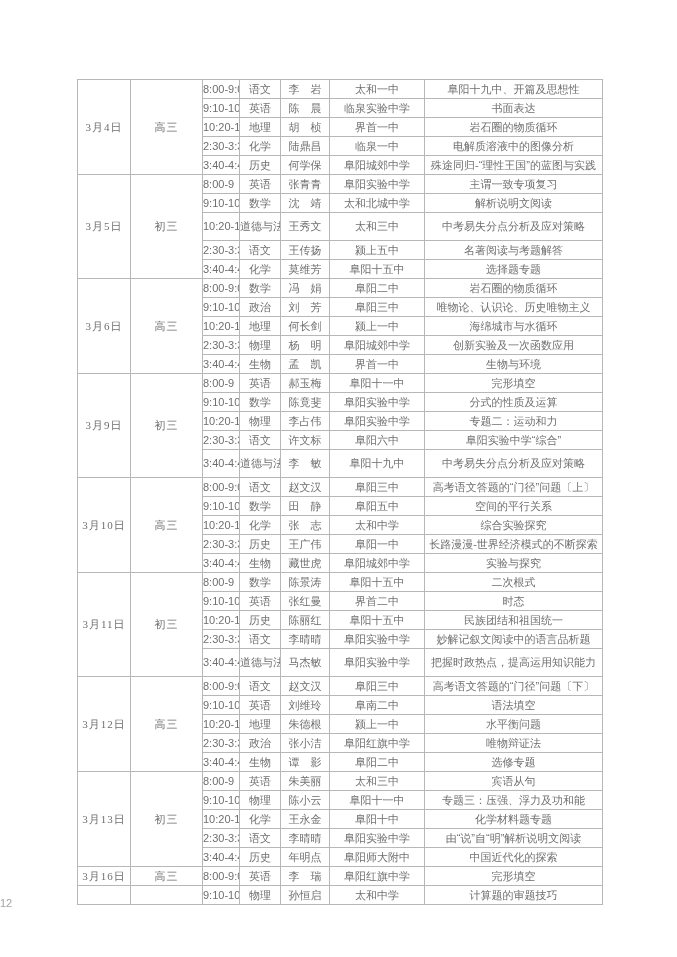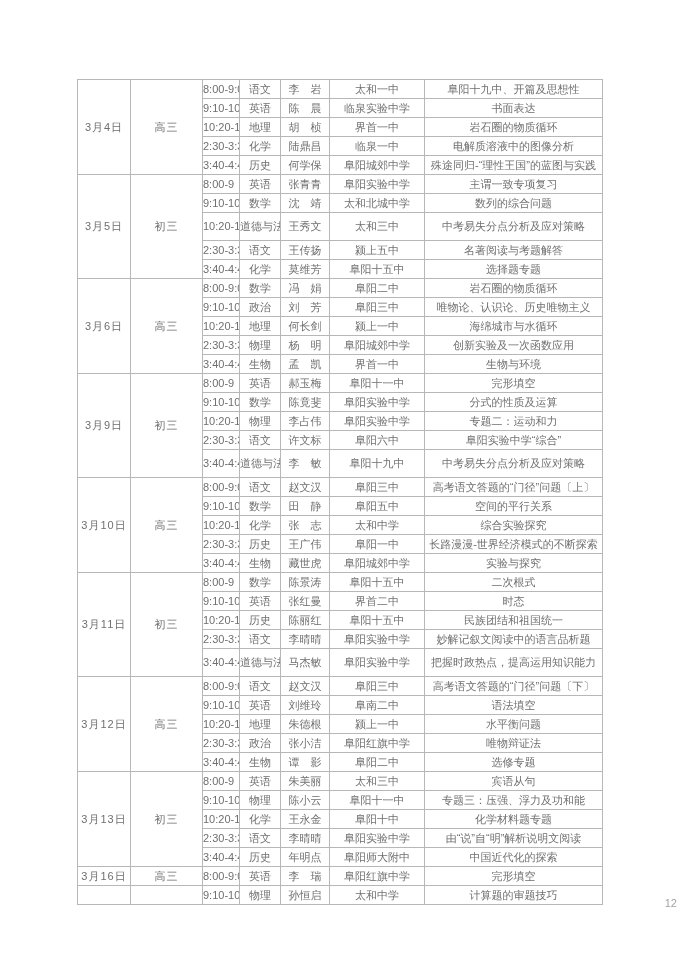--- a/index.html
+++ b/index.html
@@ -25,32 +25,32 @@
     color: #6f6f6f;
     text-align: center;
     vertical-align: middle;
     padding: 0;
     line-height: 1.15;
     overflow: hidden;
     white-space: nowrap;
     height: 18px;
   }
   tr.tall td { height: 27px; }
-  td.col-date  { color: #8d8d8d; letter-spacing: 1px; }
+  td.col-date  { color: #8d8d8d; letter-spacing: 1px; font-family: Liberation Serif, serif; }
   td.col-grade { color: #8d8d8d; letter-spacing: 1px; }
   td.col-time  { color: #aaaaaa; }
   td.col-subject { white-space: normal; }
   td.col-school, td.col-topic { text-align: left; padding-left: 8px; }
   td.no-top { border-top-style: hidden; }
   .page-number {
     position: absolute;
     top: 897px;
     left: 0;
     width: 677px;
-    text-align: right;
+    text-align: left;
     font-size: 11px;
     color: #a3a3a3;
   }
 </style>
 </head>
 <body>
 
 <div class="page">
   <table class="schedule">
     <colgroup>
@@ -107,21 +107,21 @@
           <td class="col-subject">英语</td>
           <td class="col-teacher">张青青</td>
           <td class="col-school">阜阳实验中学</td>
           <td class="col-topic">主谓一致专项复习</td>
         </tr>
         <tr>
           <td class="col-time">9:10-10:10</td>
           <td class="col-subject">数学</td>
           <td class="col-teacher">沈　靖</td>
           <td class="col-school">太和北城中学</td>
-          <td class="col-topic">数列的综合问题</td>
+          <td class="col-topic">解析说明文阅读</td>
         </tr>
         <tr class="tall">
           <td class="col-time">10:20-11:20</td>
           <td class="col-subject">道德与法治</td>
           <td class="col-teacher">王秀文</td>
           <td class="col-school">太和三中</td>
           <td class="col-topic">中考易失分点分析及应对策略</td>
         </tr>
         <tr>
           <td class="col-time">2:30-3:30</td>

